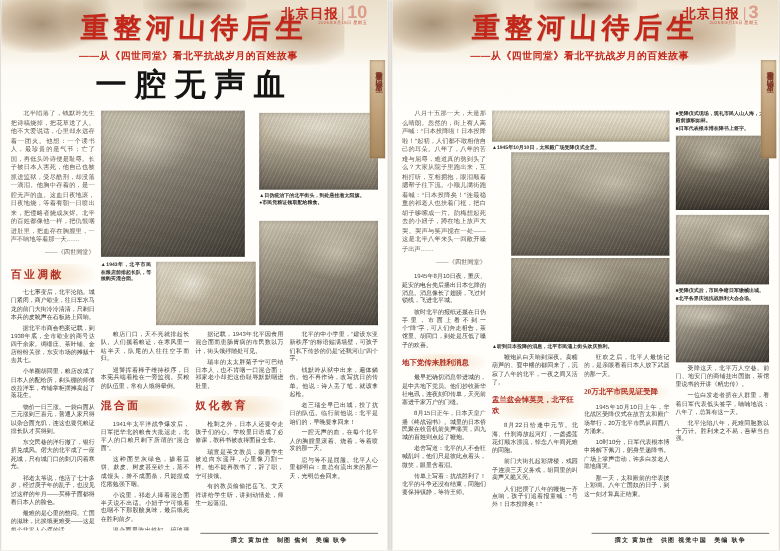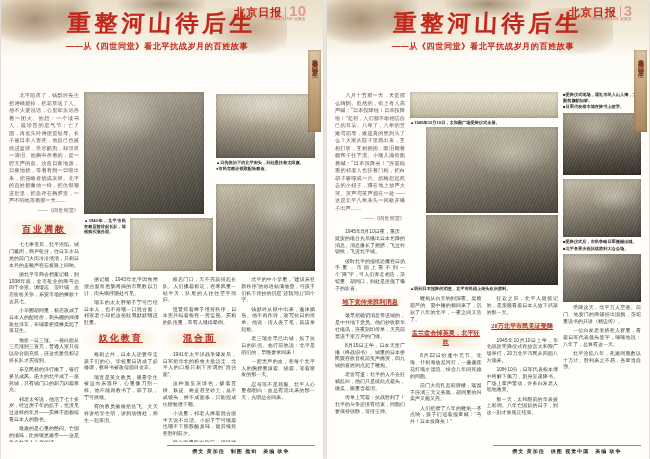--- a/index.html
+++ b/index.html
@@ -39,23 +39,23 @@
     font-size:26px;font-weight:900;letter-spacing:7px;color:#141414;line-height:1.1;}
 
   
   .body{position:absolute;top:92px;left:8px;right:8px;bottom:17px;display:flex;gap:5px;overflow:hidden;}
   .col1{width:70px;flex:none;overflow:hidden;}
   .main{flex:1;display:flex;flex-direction:column;overflow:hidden;}
   p.bp{margin:0 0 2.5px;text-indent:2em;font-size:5px;line-height:1.35;text-align:justify;color:#3d3d3d;}
   .quote p{margin:0 0 2.5px;text-indent:2em;font-size:5.2px;line-height:1.45;text-align:justify;
     color:#5b5348;font-family:"Liberation Serif",serif;}
   .attr{text-align:right;font-size:5.2px;color:#5b5348;font-family:"Liberation Serif",serif;margin:1px 0 6px;}
-  .sec-h{font-family:"Liberation Serif",serif;font-weight:900;color:#b23127;text-align:center;
+  .sec-h{font-family:"Liberation Serif",serif;font-weight:900;color:#b23127;text-align:left;
     font-size:9px;letter-spacing:2px;margin:4px 0 3px;padding:2.5px 0;
-    background:radial-gradient(ellipse 70% 100% at 50% 50%,#f5e2c8 0%,rgba(247,240,230,0) 78%);text-decoration:underline;}
+    background:radial-gradient(ellipse 70% 100% at 50% 50%,#f5e2c8 0%,rgba(247,240,230,0) 78%);}
   .sec-h.long{font-size:6.2px;letter-spacing:0;}
 
   
   .photo{position:relative;overflow:hidden;box-shadow:inset 0 0 4px rgba(0,0,0,.25);}
   .photo::after{content:"";position:absolute;inset:0;
     background:repeating-linear-gradient(115deg,rgba(255,255,255,.06) 0 1px,rgba(0,0,0,.05) 1px 3px);}
   .ph-street{background:radial-gradient(ellipse 60% 40% at 30% 20%,rgba(235,230,215,.5),rgba(0,0,0,0) 60%),
     linear-gradient(160deg,#c8c0ae 0%,#a49c8c 25%,#7e776b 50%,#585349 78%,#3e3a33 100%);}
   .ph-cart{background:radial-gradient(ellipse 40% 50% at 35% 35%,rgba(250,248,240,.6),rgba(0,0,0,0) 60%),
     linear-gradient(150deg,#e3dcca 0%,#c6bca6 45%,#968c78 100%);}
@@ -109,20 +109,21 @@
       <div class="art art-pailou"></div>
       <div class="art art-crowd"></div>
       <div class="series-title">重整河山待后生</div>
       <div class="series-sub">——从《四世同堂》看北平抗战岁月的百姓故事</div>
       <div class="masthead">
         <span class="paper-name">北京日报</span>
         <span class="mast-div"></span>
         <span class="page-no">10</span>
       </div>
       <div class="dateline">2025年8月15日 星期五</div>
+      <div class="headline">一腔无声血</div>
     </div>
     <div class="side-strip">
       <span>重整河山待后生</span>
     </div>
 
     <div class="body">
       <div class="col1">
         <div class="quote">
           <p class="bp">北平陷落了，钱默吟先生把诗稿烧掉，把花草送了人。他不大爱说话，心里却永远存着一团火。他想：一个读书人，最珍贵的是气节；亡了国，再低头吟诗便是耻辱。长子被日本人害死，他自己也被抓进监狱，受尽酷刑，却没落一滴泪。他胸中存着的，是一腔无声的血。这血日夜地滚，日夜地烧，等着有朝一日喷出来，把侵略者烧成灰烬。北平的百姓都像他一样，把仇恨咽进肚里，把血存在胸膛里，一声不响地等着那一天……</p>
         </div>
@@ -145,35 +146,35 @@
           <div class="photo ph-cart pg-small"></div>
           <div class="photo ph-flags pg-r1"></div>
           <div class="pg-rcaps">
             <div class="cap">▲日伪统治下的北平街头，到处悬挂着太阳旗。</div>
             <div class="cap">●市民凭粮证领取配给粮食。</div>
           </div>
           <div class="photo ph-crowd pg-r2"></div>
         </div>
         <div class="cols3">
           <div>
-            <p class="bp">据记载，1943年北平因食用混合面而患肠胃病的市民数以万计，街头饿殍随处可见。</p>
-            <p class="bp">瑞丰的太太胖菊子宁可巴结日本人，也不肯咽一口混合面；祁家老小却把这份耻辱默默咽进肚里。</p>
-            <div class="sec-h">奴化教育</div>
-            <p class="bp">枪刺之外，日本人还要夺走孩子们的心。学校里日语成了必修课，教科书被改得面目全非。</p>
-            <p class="bp">瑞宣是英文教员，眼看学生被迫向东遥拜，心里像刀割一样。他不能再教书了，辞了职，宁可挨饿。</p>
-            <p class="bp">有的教员偷偷把岳飞、文天祥讲给学生听，讲到动情处，师生一起落泪。</p>
-          </div>
-          <div>
             <p class="bp">粮店门口，天不亮就排起长队。人们攥着粮证，在寒风里一站半天，队尾的人往往空手而归。</p>
             <p class="bp">巡警挥着棒子维持秩序，日本宪兵端着枪在一旁监视。买粮的队伍里，常有人饿得晕倒。</p>
             <div class="sec-h">混合面</div>
             <p class="bp">1941年太平洋战争爆发后，日军把华北的粮食大批运走，北平人的口粮只剩下所谓的“混合面”。</p>
             <p class="bp">这种面呈灰绿色，掺着豆饼、麸皮、树皮甚至砂土，蒸不成馒头，擀不成面条，只能捏成疙瘩勉强下咽。</p>
             <p class="bp">小说里，祁老人捧着混合面半天说不出话。小妞子宁可饿着也咽不下那股酸臭味，最后饿死在胜利前夕。</p>
             <p class="bp">混合面里吃出铁钉、碎玻璃的事，报上都登过。可日本人说，这是“大东亚圣战”必要的牺牲。</p>
+          </div>
+          <div>
+            <p class="bp">据记载，1943年北平因食用混合面而患肠胃病的市民数以万计，街头饿殍随处可见。</p>
+            <p class="bp">瑞丰的太太胖菊子宁可巴结日本人，也不肯咽一口混合面；祁家老小却把这份耻辱默默咽进肚里。</p>
+            <div class="sec-h">奴化教育</div>
+            <p class="bp">枪刺之外，日本人还要夺走孩子们的心。学校里日语成了必修课，教科书被改得面目全非。</p>
+            <p class="bp">瑞宣是英文教员，眼看学生被迫向东遥拜，心里像刀割一样。他不能再教书了，辞了职，宁可挨饿。</p>
+            <p class="bp">有的教员偷偷把岳飞、文天祥讲给学生听，讲到动情处，师生一起落泪。</p>
           </div>
           <div>
             <p class="bp">北平的中小学里，“建设东亚新秩序”的标语贴满墙壁，可孩子们私下传抄的仍是“还我河山”四个字。</p>
             <p class="bp">钱默吟从狱中出来，遍体鳞伤。他不再作诗，改写抗日的传单。他说：诗人丢了笔，就该拿起枪。</p>
             <p class="bp">老三瑞全早已出城，投了抗日的队伍。临行前他说：北平是咱们的，早晚要拿回来！</p>
             <p class="bp">一腔无声的血，在每个北平人的胸膛里滚着、烧着，等着喷发的那一天。</p>
             <p class="bp">忍与等不是屈服。北平人心里都明白：血总有流出来的那一天，光明总会回来。</p>
           </div>
         </div>
       </div>

